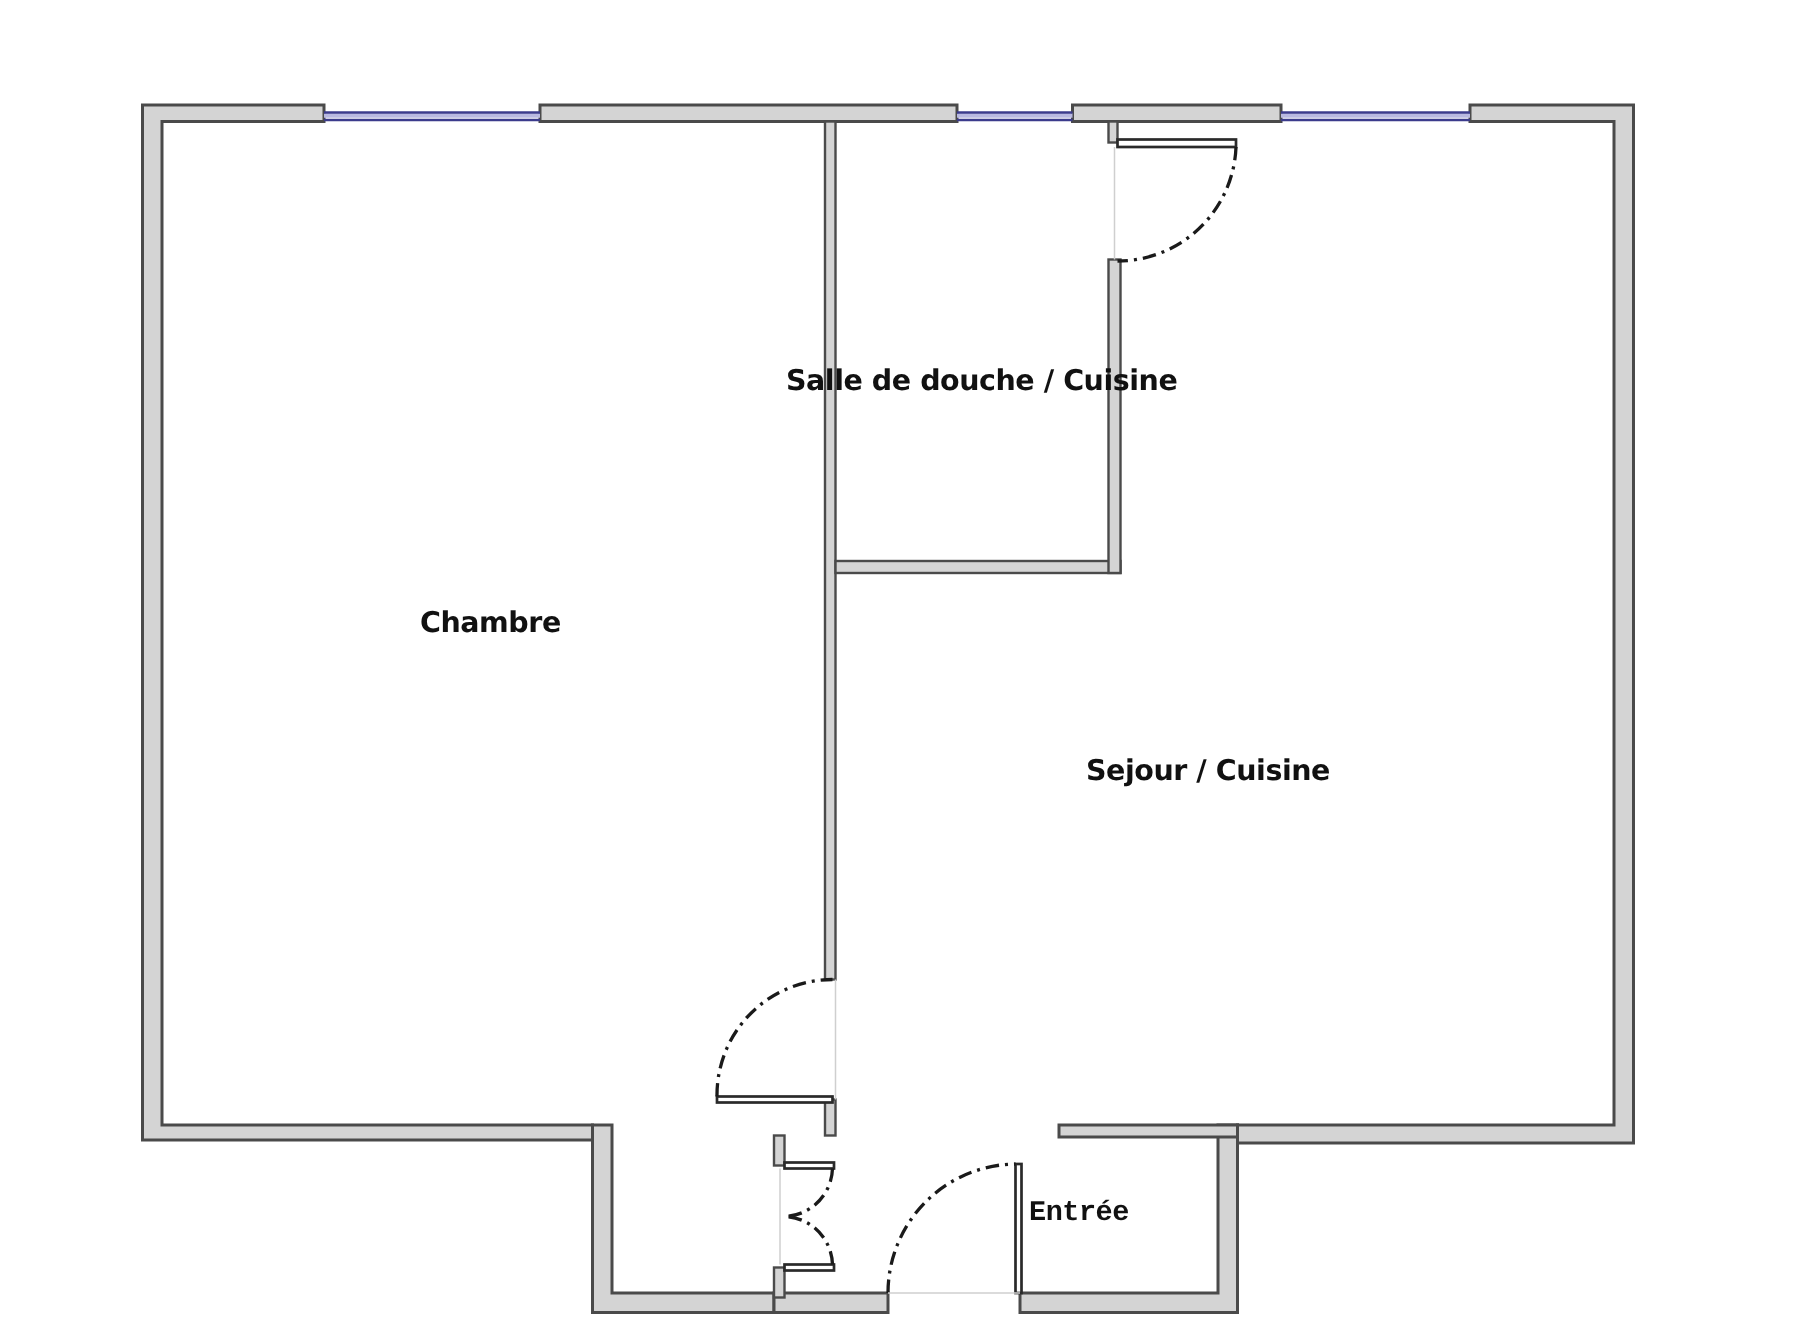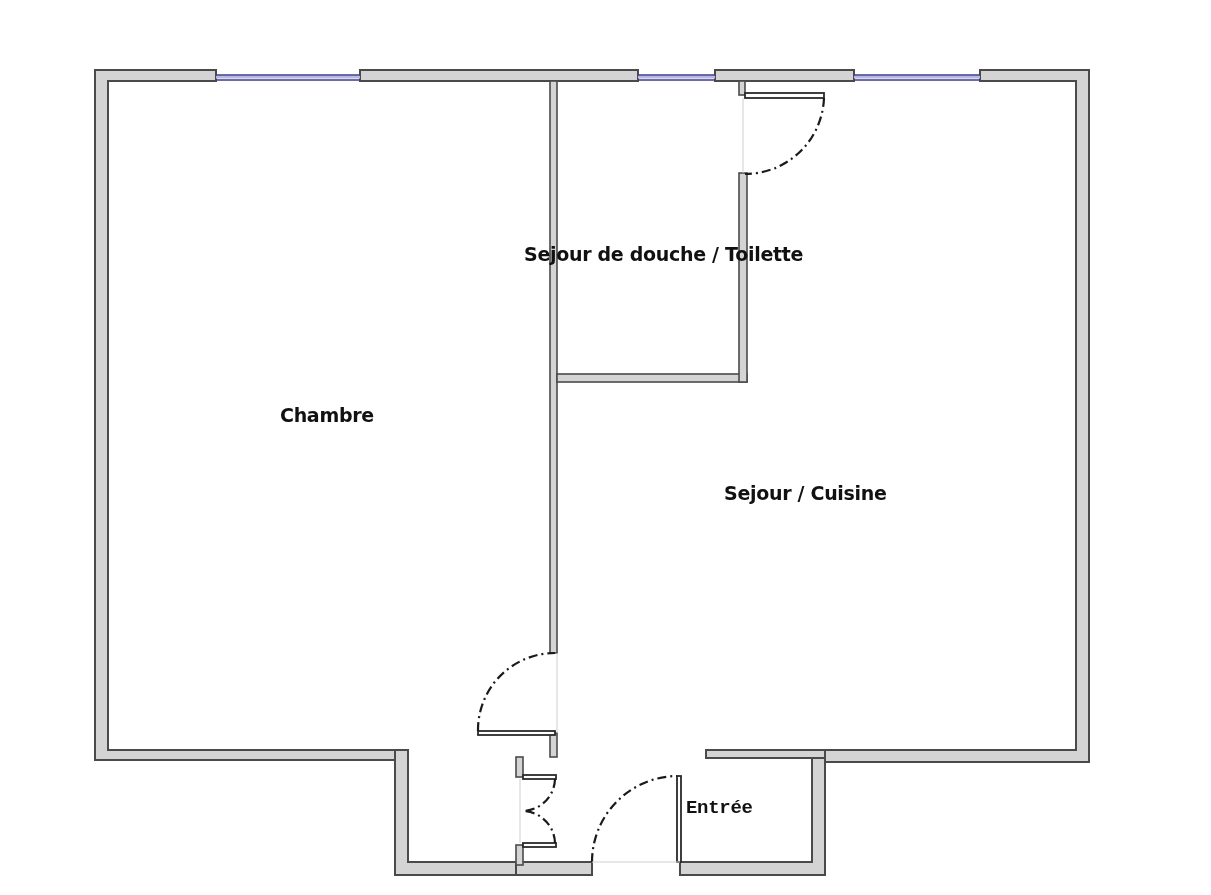--- a/index.html
+++ b/index.html
@@ -94,16 +94,16 @@
     </g>
 
     <g>
       <rect class="door-leaf" x="677" y="776" width="4" height="86"></rect>
       <path class="swing" d="M592,862 A86,86 0 0 1 677,776"></path>
       <line class="threshold" x1="592" y1="862" x2="680" y2="862"></line>
     </g>
   </g>
 </svg>
 
-<div class="room-label" style="left:524px; top:243px;">Sejour de douche / Toilette</div>
+<div class="room-label" style="left:524px; top:243px;">Salle de douche / Cuisine</div>
 <div class="room-label" style="left:244px; top:404px;margin-left:36px;">Chambre</div>
-<div class="room-label" style="left:724px; top:482px;">Sejour / Cuisine</div>
+<div class="room-label" style="left:724px; top:503px;">Sejour / Cuisine</div>
 <div class="room-label" style="left:686px; top:797px;font-family:Liberation Mono, monospace;">Entrée</div>
 
 </body></html>

